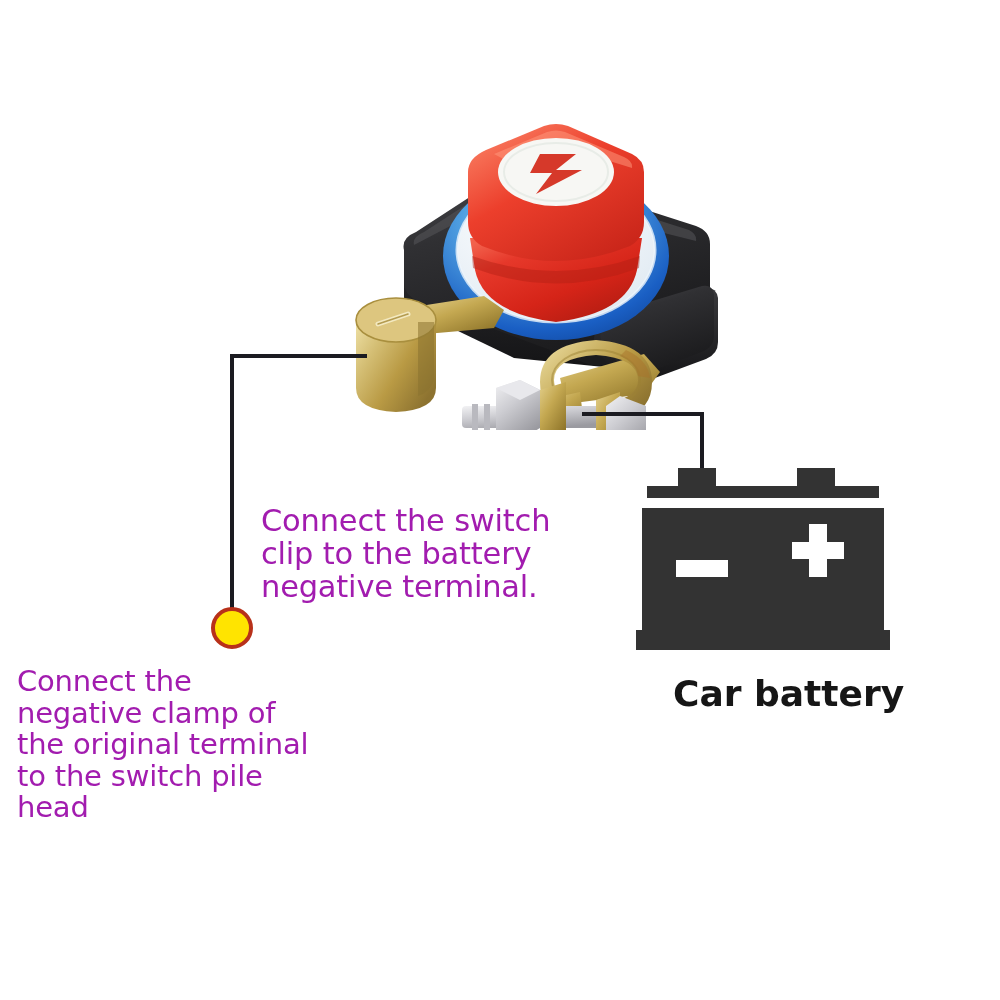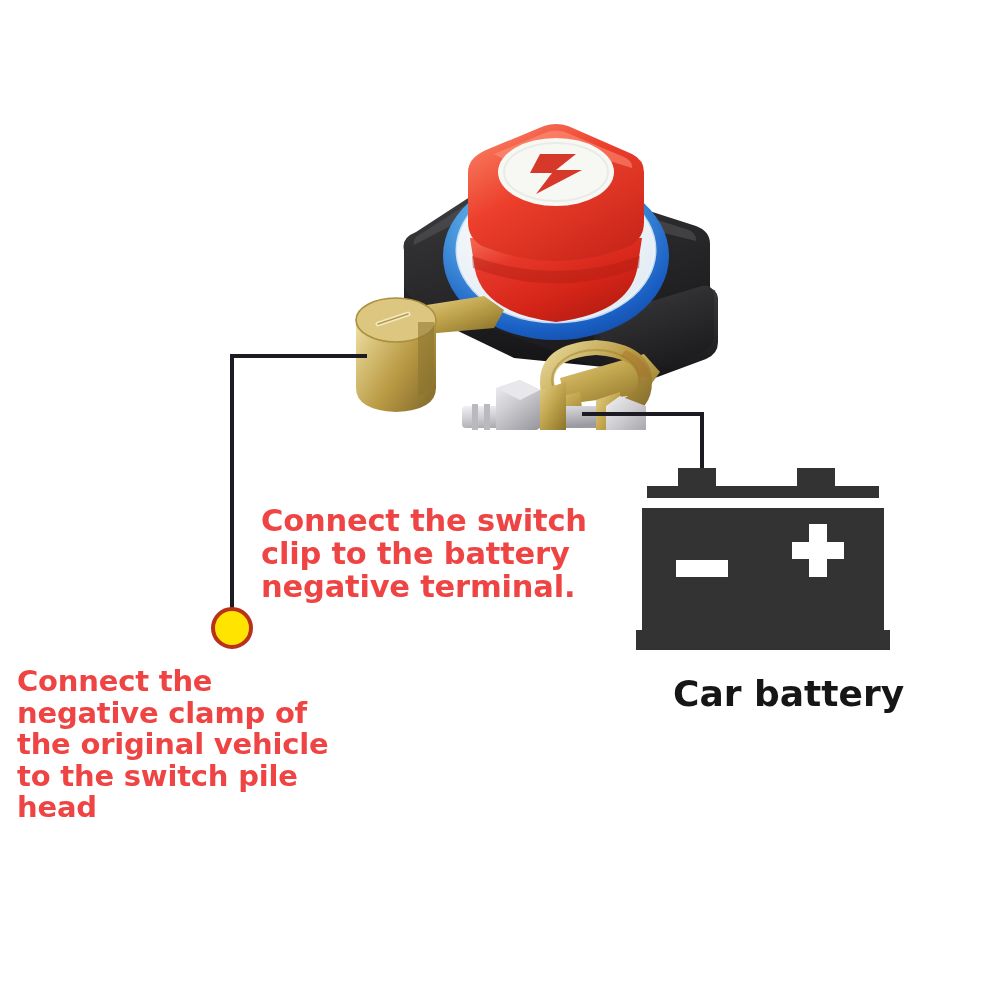--- a/index.html
+++ b/index.html
@@ -16,22 +16,22 @@
     width: 1000px;
     height: 1000px;
     background: #ffffff;
     overflow: hidden;
   }
   .abs { position: absolute; margin-left: 44px; }
 
   
   .callout {
     position: absolute;
-    color: #ef4444;
-    font-weight: bold;
+    color: #a21caf;
+    font-weight: normal;
     letter-spacing: -0.2px;
     line-height: 1.09;
     white-space: pre-line;
   }
   #callout-switch-clip {
     left: 261px;
     top: 504px;
     font-size: 30.5px;
     width: 330px;
   }
@@ -261,19 +261,19 @@
       </g>
     </svg>
   </div>
 
   <div class="callout" id="callout-switch-clip">Connect the switch
 clip to the battery
 negative terminal.</div>
 
   <div class="callout" id="callout-negative-clamp">Connect the
 negative clamp of
-the original vehicle
+the original terminal
 to the switch pile
 head</div>
 
   <div class="abs" id="label-car-battery">Car battery</div>
 
 </div>
 
 </body></html>

